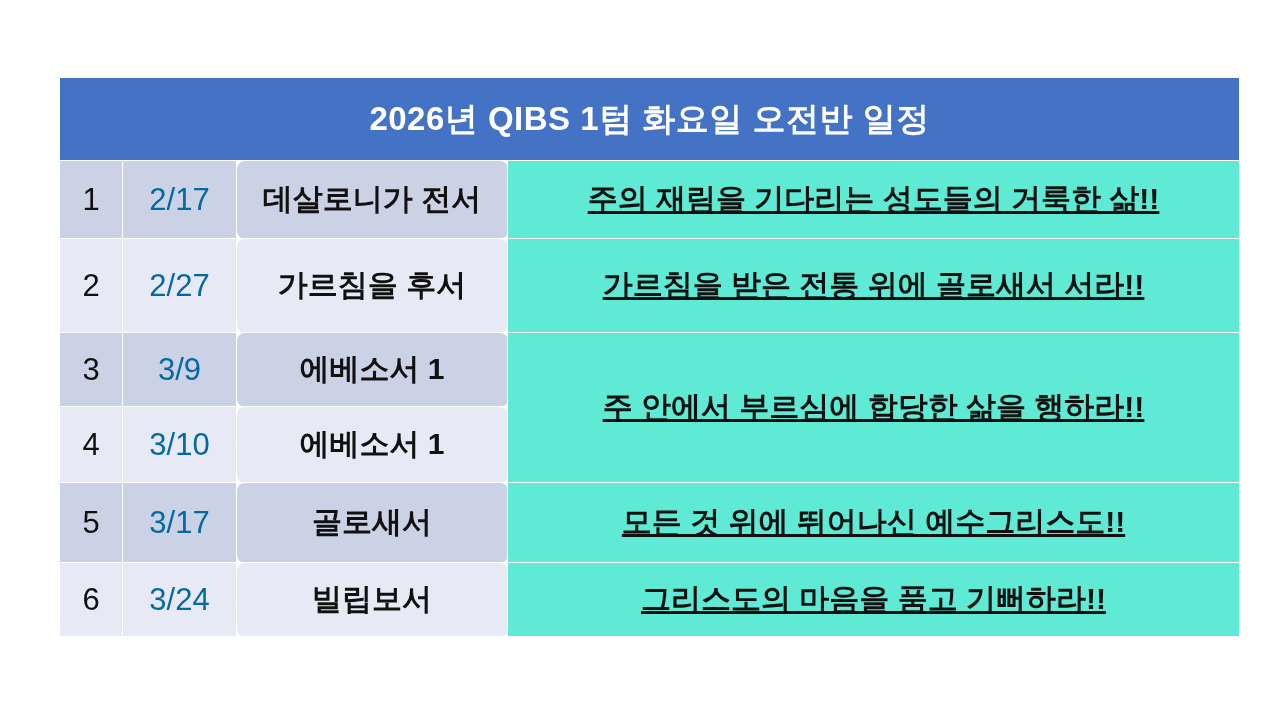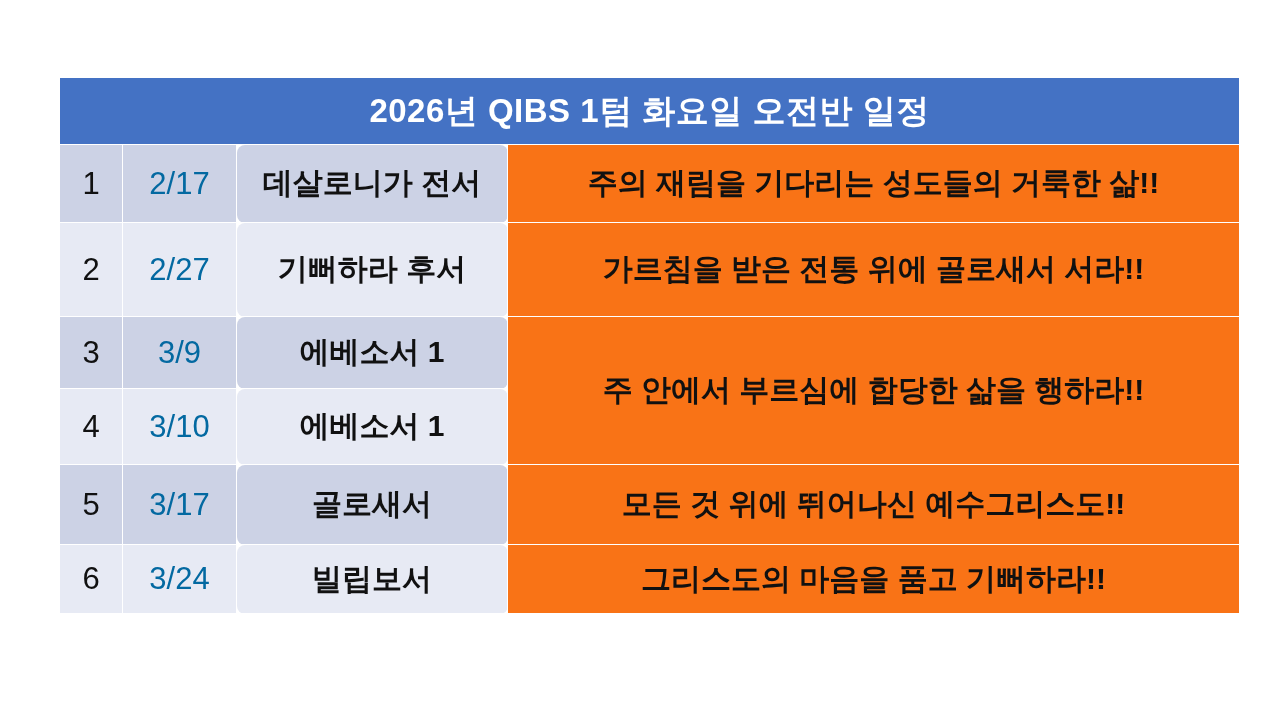--- a/index.html
+++ b/index.html
@@ -28,21 +28,21 @@
     left: 59px;
     top: 77px;
     width: 1180px;
     border-collapse: collapse;
     table-layout: fixed;
   }
 
   .schedule-table td,
   .schedule-table th {
     border: 1px solid #ffffff;
-    padding: 8px;
+    padding: 16px;
     vertical-align: middle;
     text-align: center;
   }
 
   
   .title-cell {
     height: 50px;
     background: #4472c4;
     color: #ffffff;
     font-size: 33px;
@@ -55,21 +55,21 @@
 
   
   .col-no     { width: 63px; }
   .col-date   { width: 114px; }
   .col-book   { width: 271px; }
   .col-desc   { width: 732px; }
 
   
   .shade-dark  { background: #ccd2e5; }
   .shade-light { background: #e7eaf4; }
-  .desc-cell   { background: #f97316; }
+  .desc-cell   { background: #5eead4; text-decoration: underline; }
 
   
   .cell-no {
     font-size: 31px;
     color: #111111;
     font-weight: normal;
   }
   .cell-date {
     font-size: 31px;
     color: #0369a1;
@@ -120,21 +120,21 @@
       <tr class="r1">
         <td class="cell-no shade-dark">1</td>
         <td class="cell-date shade-dark">2/17</td>
         <td class="cell-book shade-dark">데살로니가 전서</td>
         <td class="cell-desc desc-cell">주의 재림을 기다리는 성도들의 거룩한 삶!!</td>
       </tr>
 
       <tr class="r2">
         <td class="cell-no shade-light">2</td>
         <td class="cell-date shade-light">2/27</td>
-        <td class="cell-book shade-light">기뻐하라 후서</td>
+        <td class="cell-book shade-light">가르침을 후서</td>
         <td class="cell-desc desc-cell">가르침을 받은 전통 위에 골로새서 서라!!</td>
       </tr>
 
       <tr class="r3">
         <td class="cell-no shade-dark">3</td>
         <td class="cell-date shade-dark">3/9</td>
         <td class="cell-book shade-dark">에베소서 1</td>
         <td class="cell-desc desc-cell" rowspan="2">주 안에서 부르심에 합당한 삶을 행하라!!</td>
       </tr>
 

